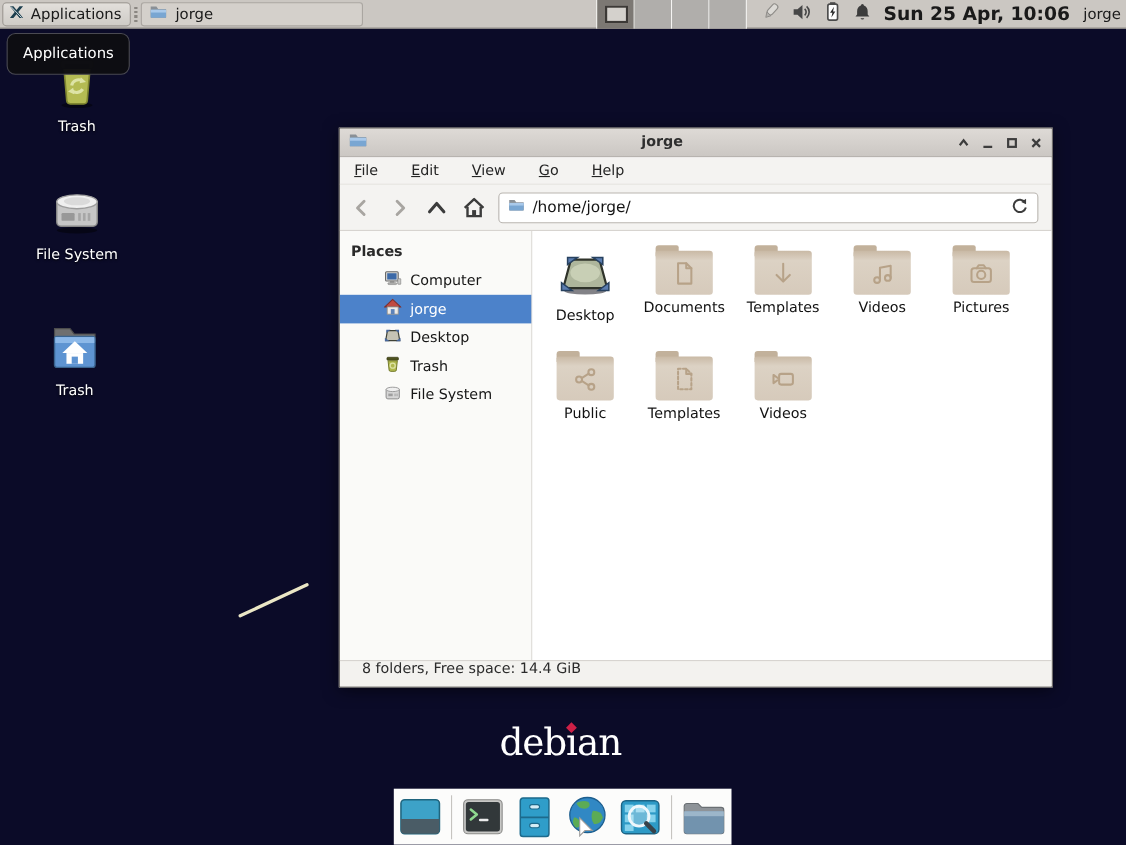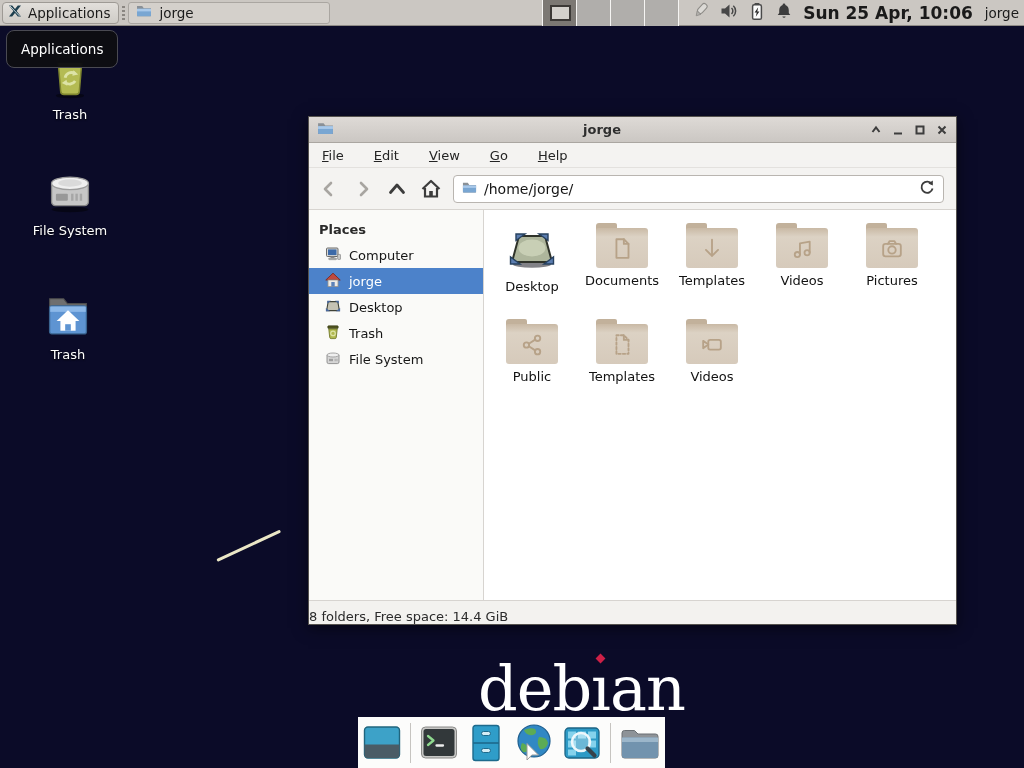--- a/index.html
+++ b/index.html
@@ -61,23 +61,23 @@
   .di-home  { left:24px; top:290px; }
 
   .desk-line {
     position:absolute; left:217px; top:559px; width:70px; height:3px;
     background:#ebe7c6; border-radius:2px;
     transform:rotate(-25deg); transform-origin:left center;
   }
 
   
   .logo {
-    position:absolute; left:478px; top:658px;
+    position:absolute; left:454px; top:658px;
     font-family:"DejaVu Serif","Liberation Serif",serif;
-    font-size:62px; color:#fff; letter-spacing:-1px; line-height:1;text-align:center;
+    font-size:34px; color:#fff; letter-spacing:-1px; line-height:1;text-align:center;
   }
   .logo .li { position:relative; }
   .logo .li::after {
     content:""; position:absolute; left:50%; top:3px; width:7px; height:7px;
     margin-left:-4px; background:var(--accent,#ce2047); transform:rotate(45deg);
   }
 
   
   .window {
     position:absolute; left:308px; top:116px; width:649px; height:509px;
@@ -115,42 +115,42 @@
     flex:1; border:none; outline:none; font-family:inherit; font-size:14px;
     color:#141414; background:transparent;
   }
 
   .win-body { flex:1; display:flex; min-height:0; }
   .sidebar {
     width:175px; background:#fafaf8; border-right:1px solid #d7d4d0;
     padding-top:4px; flex:0 0 auto;
   }
   .side-header { font-weight:bold; color:#2a2a2a; padding:8px 10px 5px 10px; }
-  .side-item { height:26px; display:flex; align-items:center; gap:8px; padding-left:16px; color:#161616; }
+  .side-item { height:26px; display:flex; align-items:center; gap:8px; padding-left:40px; color:#161616; }
   .side-item.selected { background:#4c82ca; color:#fff; }
   .side-item svg { flex:0 0 auto; }
 
   .files {
     flex:1; background:#fff; padding:13px 0 0 3px;
     display:flex; flex-wrap:wrap; align-content:flex-start;
   }
   .file-cell { width:90px; height:96px; display:flex; flex-direction:column; align-items:center; }
   .file-label { margin-top:5px; color:#121212; }
 
   .big-folder { width:52px; height:45px; position:relative; }
   .bf-tab { position:absolute; top:0; left:0; width:21px; height:10px; background:#c2b19b; border-radius:3px 2px 0 0; }
   .bf-body {
     position:absolute; top:5px; left:0; width:52px; height:40px; border-radius:2px 3px 3px 3px;
     background:linear-gradient(180deg,#c9b9a5 0%,#dcd2c4 22%,#d6cabb 100%);
   }
   .bf-glyph { position:absolute; left:50%; top:58%; transform:translate(-50%,-50%); }
 
   .statusbar {
     height:24px; background:#f3f2ef; border-top:1px solid #d7d4d0;
-    display:flex; align-items:flex-end; padding-left:0; color:#2b2b2b; flex:0 0 auto;
+    display:flex; align-items:flex-start; padding-left:20px; color:#2b2b2b; flex:0 0 auto;
   }
 
   
   .dock {
     position:absolute; left:358px; top:717px; width:307px; height:51px;
     background:#fcfcfb; display:flex; align-items:center; justify-content:center; gap:9px;
   }
   .dock-sep { width:1px; height:40px; background:#c6c4c0; }
   .dock-item { display:flex; align-items:center; justify-content:center; }
 

